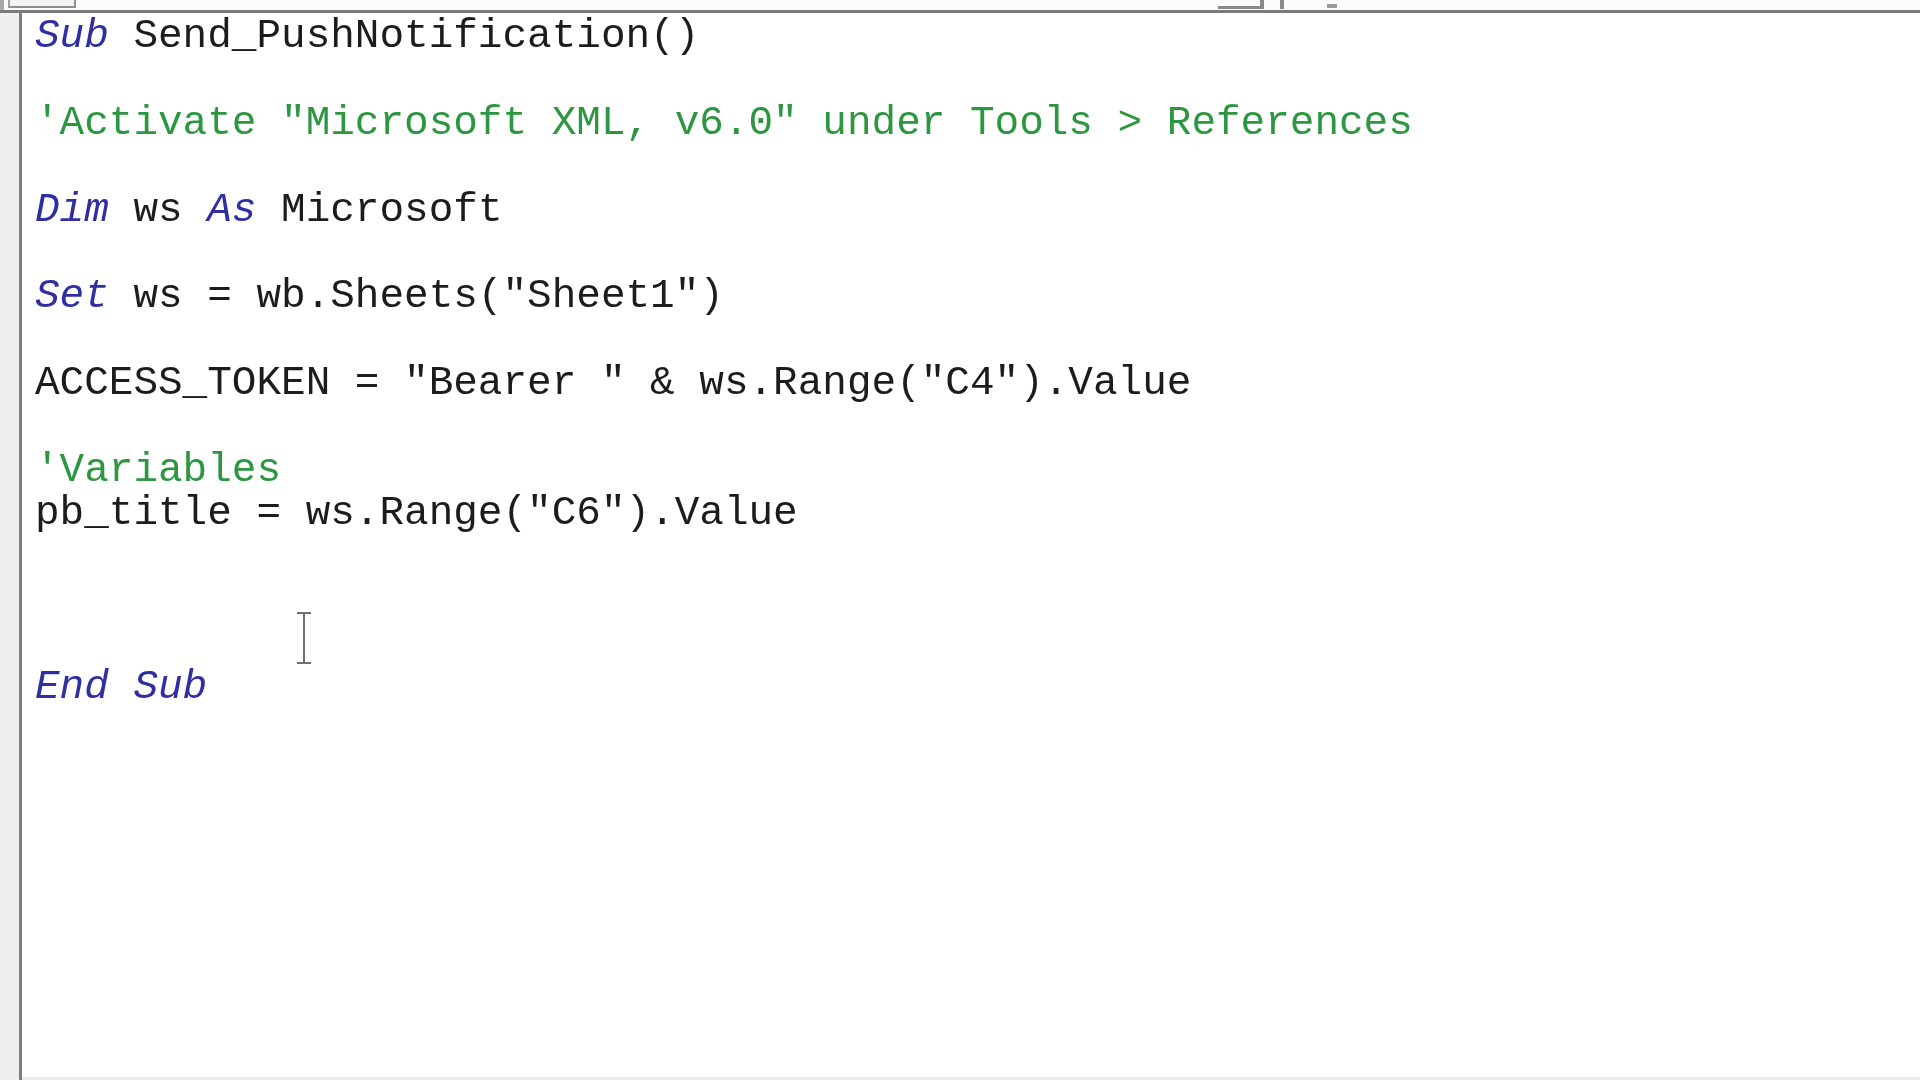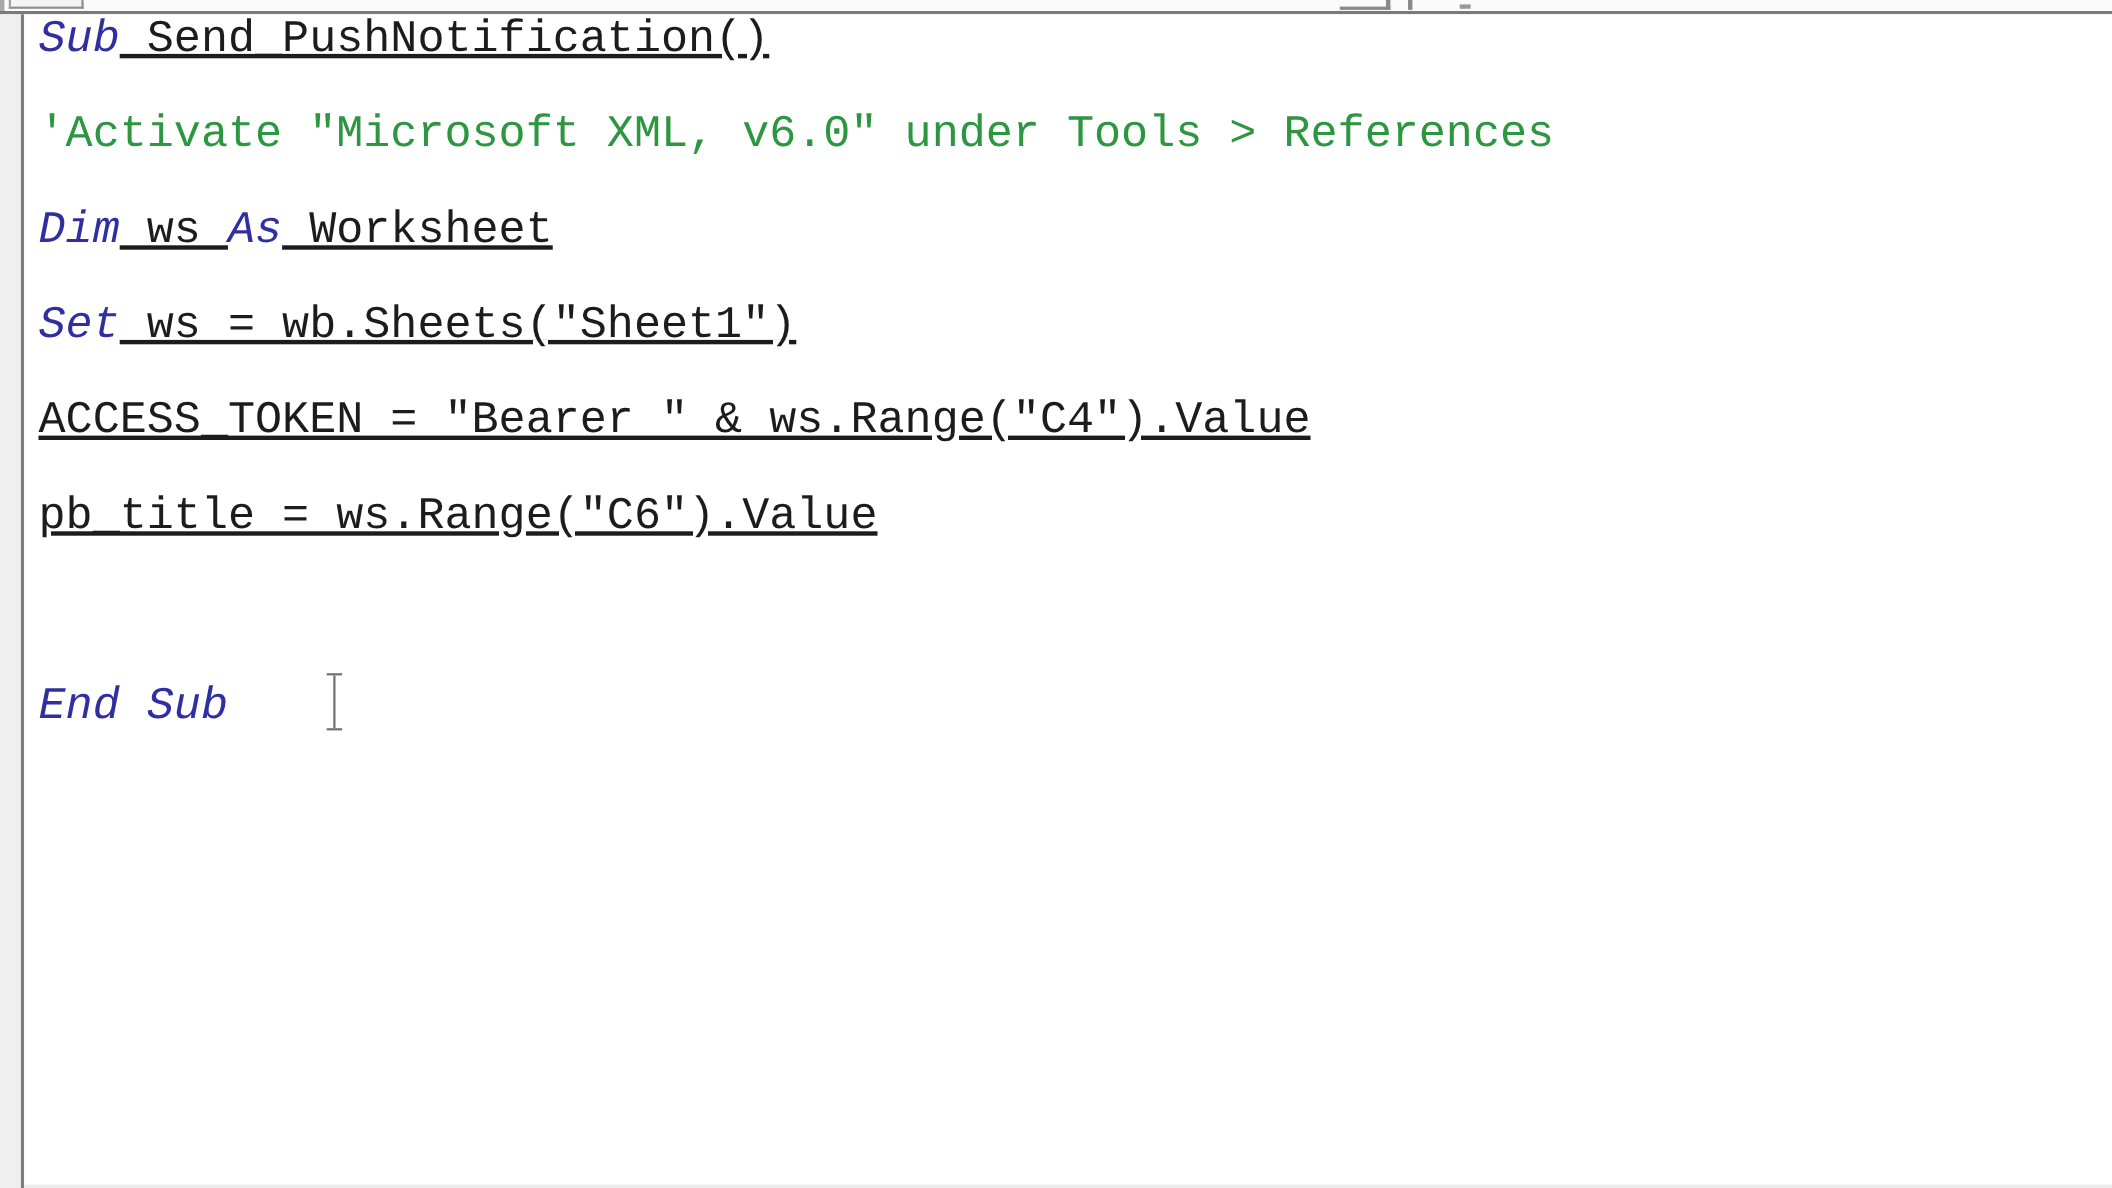--- a/index.html
+++ b/index.html
@@ -66,21 +66,21 @@
   }
   .code-line {
     height: 43.4px;
     line-height: 43.4px;
     font-size: 41px;
     white-space: pre;
     letter-spacing: 0;
   }
   .seg-keyword { color: var(--kw, #2f2fa2); font-style: italic; }
   .seg-comment { color: var(--com, #2d9640); }
-  .seg-plain   { color: var(--txt, #1c1c1c); text-decoration: underline; }
+  .seg-plain   { color: var(--txt, #1c1c1c); }
 
   
   .ibeam {
     position: absolute; top: 612px; left: 295px; width: 18px; height: 52px;
     opacity: 0.8;
   }
   .ibeam .stem {
     position: absolute; left: 8px; top: 2px; width: 2px; height: 48px;
     background: #4d4d4d;
   }
@@ -112,26 +112,27 @@
   <div class="top-border"></div>
 
   <div class="margin-bar"></div>
 
   <div class="code-area">
     <div class="code-content" id="code-content">
         <div class="code-line"><span class="seg-keyword">Sub</span><span class="seg-plain"> Send_PushNotification()</span></div>
         <div class="code-line">&nbsp;</div>
         <div class="code-line"><span class="seg-comment">'Activate "Microsoft XML, v6.0" under Tools &gt; References</span></div>
         <div class="code-line">&nbsp;</div>
-        <div class="code-line"><span class="seg-keyword">Dim</span><span class="seg-plain"> ws </span><span class="seg-keyword">As</span><span class="seg-plain"> Worksheet</span></div>
+        <div class="code-line"><span class="seg-keyword">Dim</span><span class="seg-plain"> ws </span><span class="seg-keyword">As</span><span class="seg-plain"> Microsoft</span></div>
         <div class="code-line">&nbsp;</div>
         <div class="code-line"><span class="seg-keyword">Set</span><span class="seg-plain"> ws = wb.Sheets("Sheet1")</span></div>
         <div class="code-line">&nbsp;</div>
         <div class="code-line"><span class="seg-plain">ACCESS_TOKEN = "Bearer " &amp; ws.Range("C4").Value</span></div>
         <div class="code-line">&nbsp;</div>
+        <div class="code-line"><span class="seg-comment">'Variables</span></div>
         <div class="code-line"><span class="seg-plain">pb_title = ws.Range("C6").Value</span></div>
         <div class="code-line">&nbsp;</div>
         <div class="code-line">&nbsp;</div>
         <div class="code-line">&nbsp;</div>
         <div class="code-line"><span class="seg-keyword">End Sub</span></div>
       </div>
   </div>
 
   <div class="ibeam">
     <div class="serif-top"></div>

